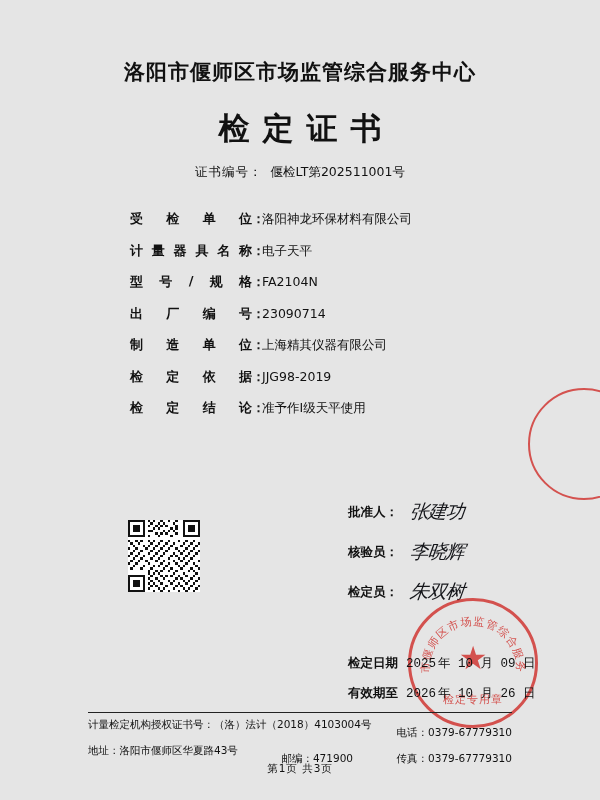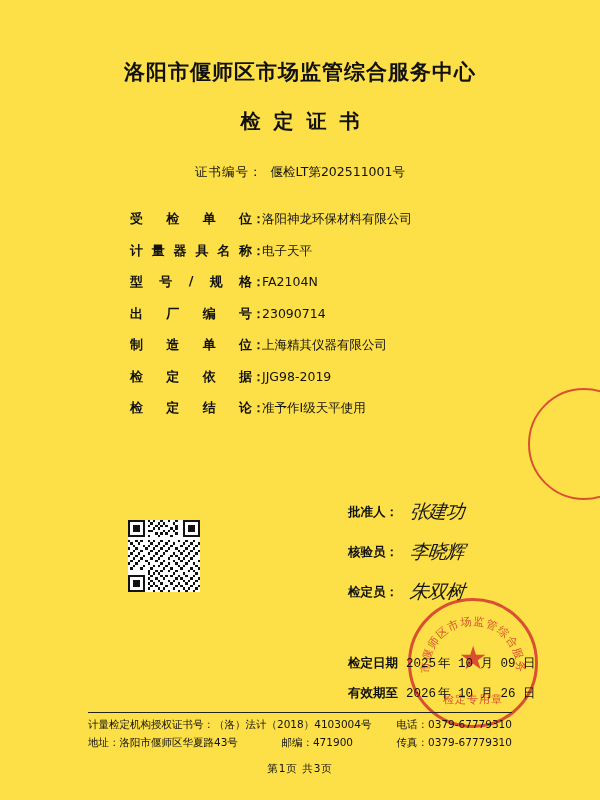--- a/index.html
+++ b/index.html
@@ -13,21 +13,21 @@
     font-family: "DejaVu Sans", "Liberation Sans", sans-serif;
     color: #1a1a1a;
     position: relative;
     overflow: hidden;
   }
   .page {
     position: relative;
     width: 600px;
     height: 800px;
     box-sizing: border-box;
-    background: #fde047;
+    background: #e5e5e5;
   }
 
   
   .org-title {
     position: absolute;
     top: 58px;
     left: 0;
     width: 600px;
     text-align: center;
     font-size: 21px;
@@ -35,21 +35,21 @@
     letter-spacing: 1px;
     color: #111;
     font-family: "DejaVu Serif", "Liberation Serif", serif;
   }
   .doc-title {
     position: absolute;
     top: 108px;
     left: 0;
     width: 600px;
     text-align: center;
-    font-size: 20px;
+    font-size: 31px;
     font-weight: bold;
     letter-spacing: 13px;
     text-indent: 13px;
     color: #111;
     font-family: "DejaVu Serif", "Liberation Serif", serif;
   }
 
   
   .cert-no-row {
     position: absolute;
@@ -246,21 +246,21 @@
     width: 424px;
     font-size: 10.5px;
     color: #111;
   }
   .footer-row {
     display: flex;
     justify-content: space-between;
     margin-bottom: 4px;
   }
   .footer-left { white-space: nowrap; }
-  .footer-right { white-space: nowrap; text-align: right; }
+  .footer-right { white-space: nowrap; text-align: right; margin-top: 8px; }
   .page-num {
     position: absolute;
     left: 0;
     top: 762px;
     width: 600px;
     text-align: center;
     font-size: 10.5px;
     color: #111;
     letter-spacing: 1px;
   }

